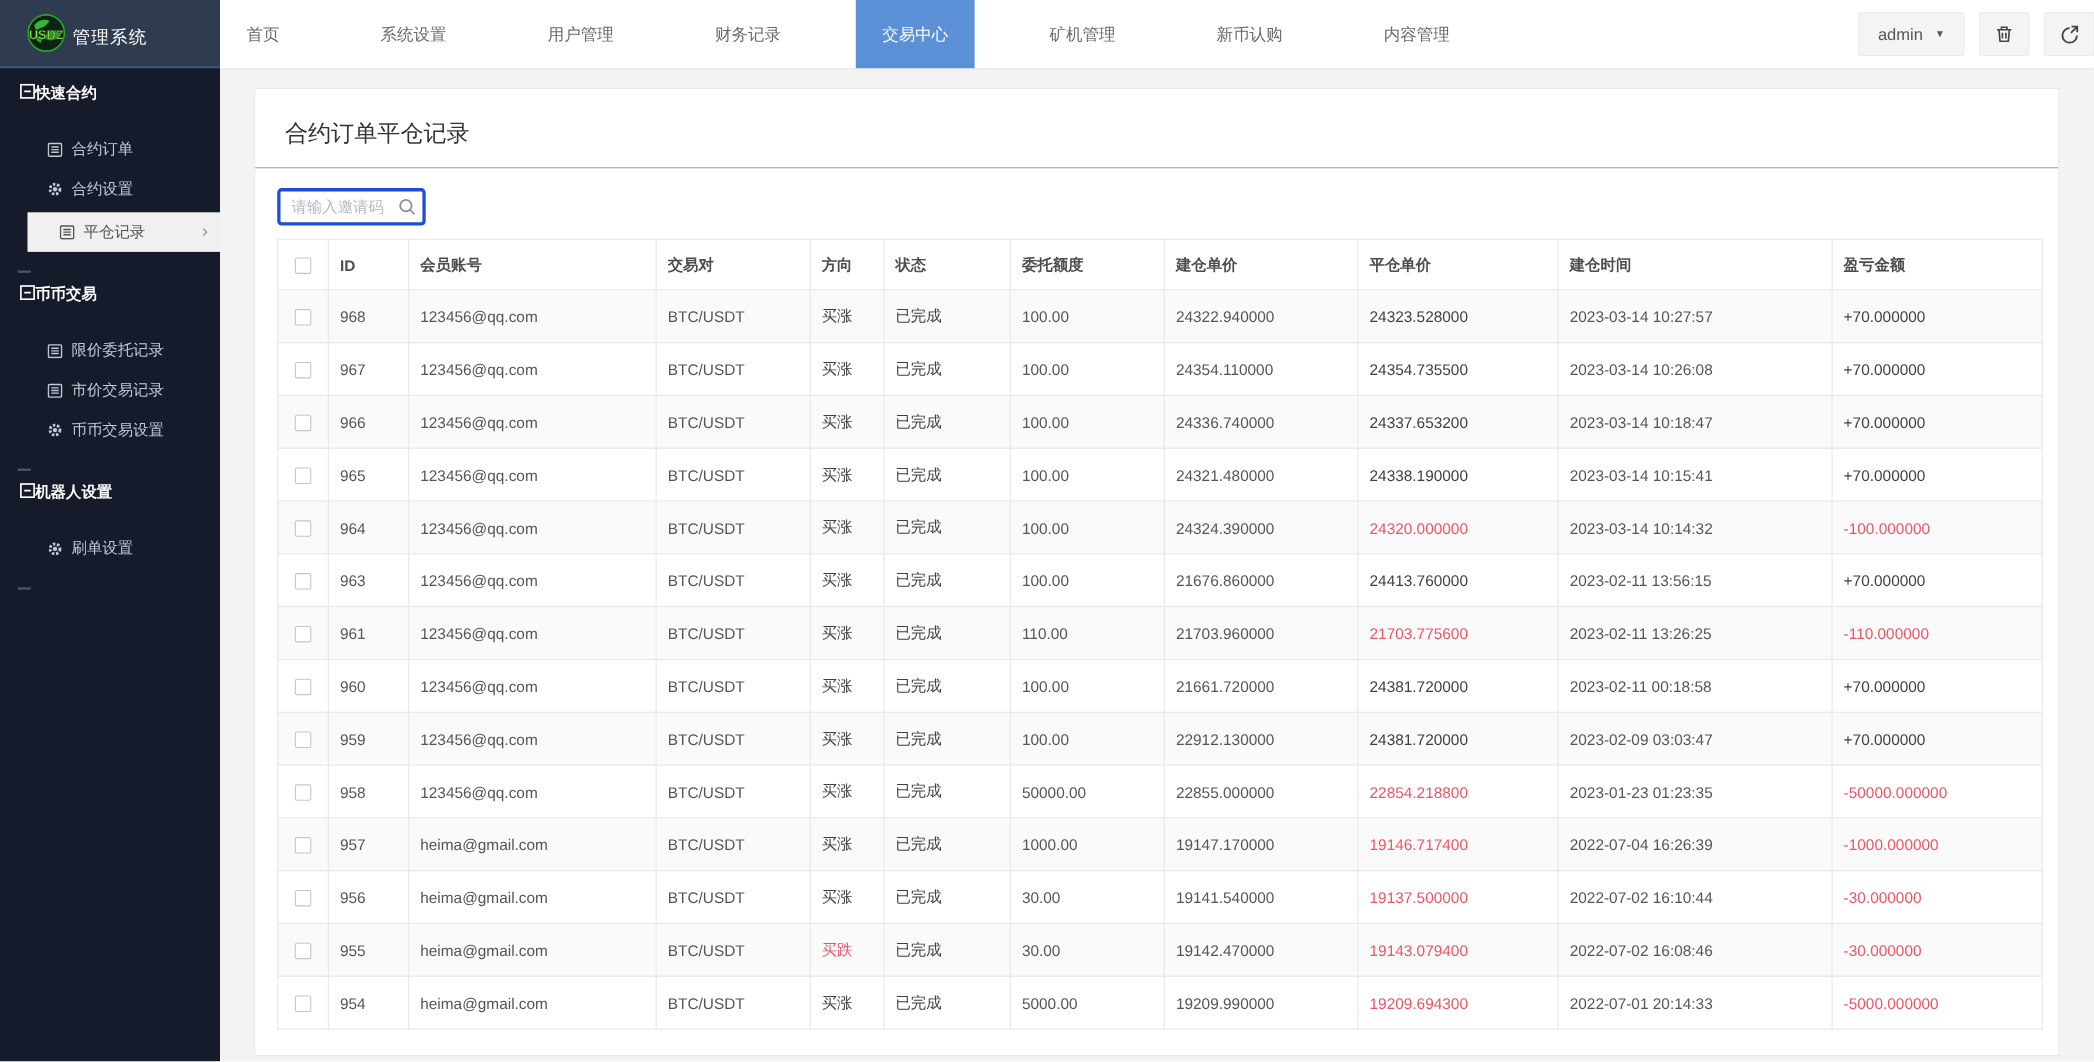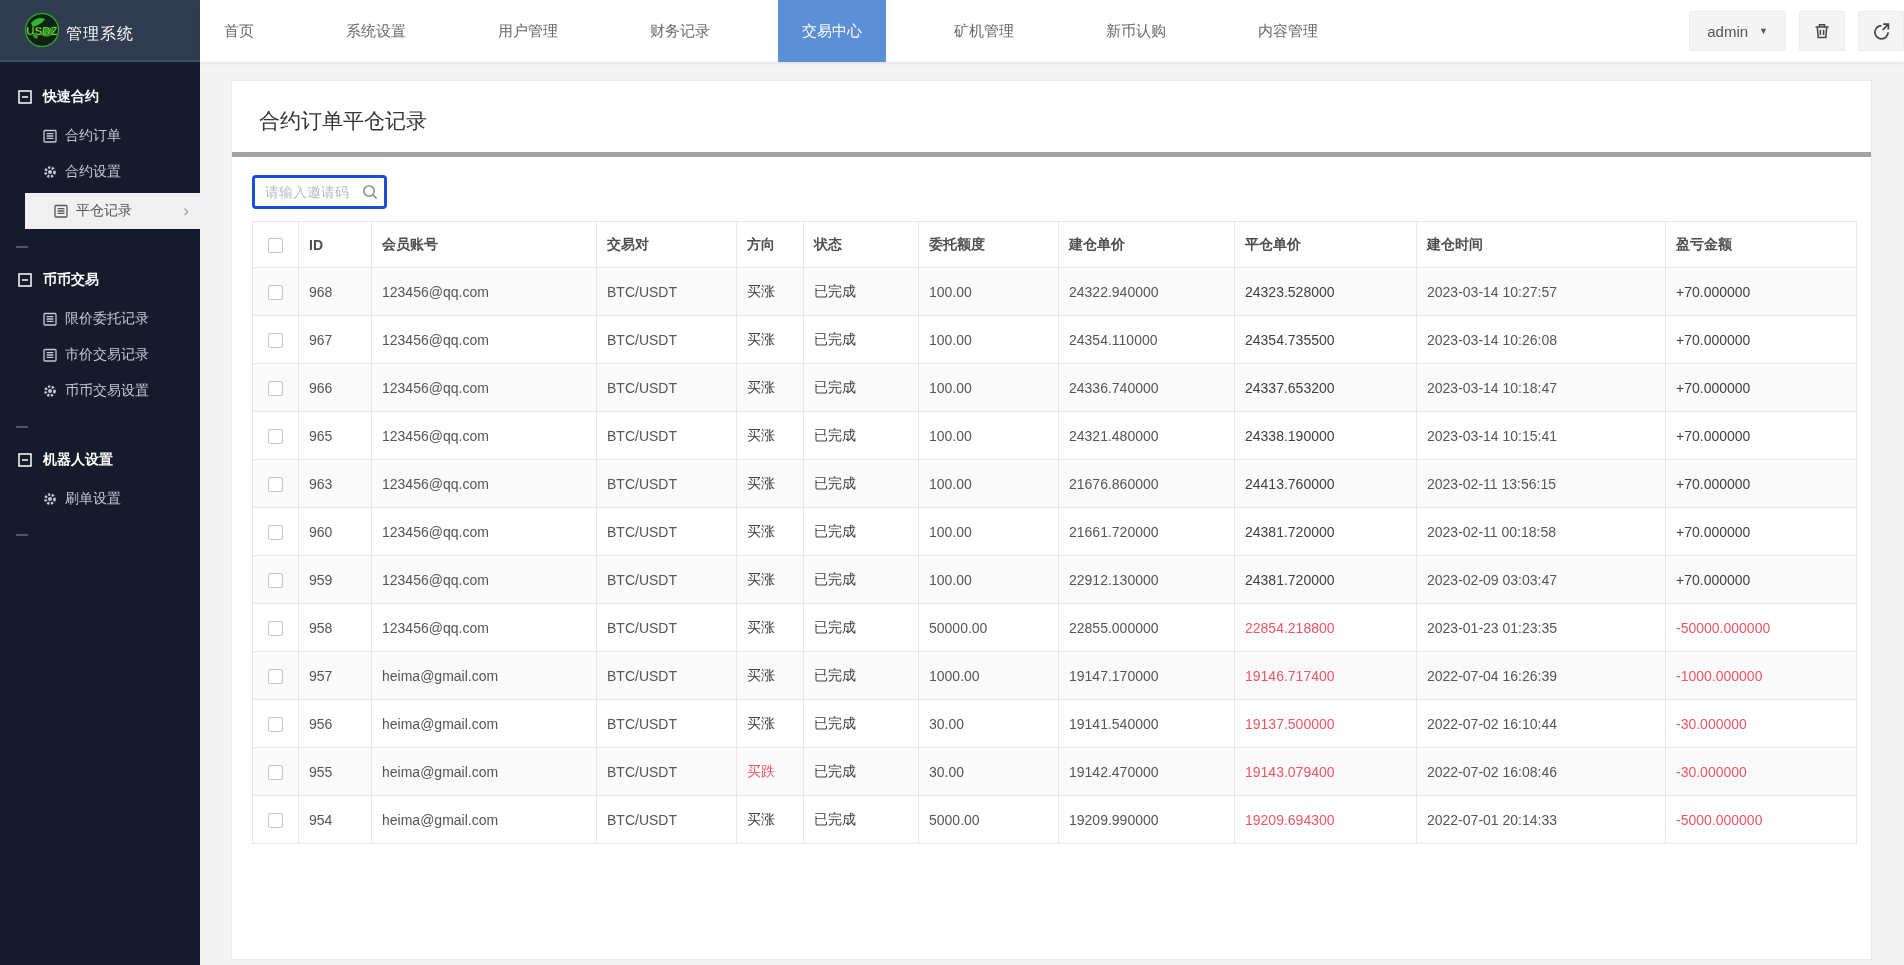--- a/index.html
+++ b/index.html
@@ -6,21 +6,21 @@
   html,body { margin:0; padding:0; width:1904px; height:965px; overflow:hidden;
     font-family:"Liberation Sans","DejaVu Sans",sans-serif; }
   .app { display:flex; width:100%; height:100%; background:#f3f3f4; }
 
   
   .sidebar { width:200px; flex-shrink:0; background:#151b2b; display:flex; flex-direction:column; }
   .logo { height:62px; background:#2f3b4e; border-bottom:2px solid #3d506f;
     display:flex; align-items:center; padding-left:22px; gap:4px; }
   .logo-text { color:#fff; font-size:16px; letter-spacing:1px; margin-top:8px; }
   .side-nav { padding-top:14px; }
-  .section-title { display:flex; align-items:center; gap:11px; padding-left:18px; height:42px;
+  .section-title { display:flex; gap:0; padding-left:18px; height:42px;
     color:#ffffff; font-size:14px; font-weight:bold; cursor:pointer; }
   .section-title svg { display:block; }
   .side-item { display:flex; align-items:center; gap:8px; padding-left:43px; height:36px;
     color:#c3c9d4; font-size:14px; cursor:pointer; position:relative; }
   .side-item .i-icon { display:flex; color:#c3c9d4; }
   .side-item.active { background:#f0f0f0; color:#555; margin:3px 0 3px 25px; padding-left:29px; }
   .side-item.active .i-icon { color:#555; }
   .side-item .arrow { position:absolute; right:11px; top:50%; transform:translateY(-52%);
     color:#999; font-size:17px; }
   .dash { width:12px; height:2px; background:#4d5668; margin:17px 0 11px 16px; }
@@ -36,21 +36,21 @@
   .nav-right { margin-left:auto; display:flex; align-items:center; gap:13px; }
   .btn { height:40px; background:#f4f4f4; border:1px solid #ececec; border-radius:2px;
     color:#555; font-size:15px; display:flex; align-items:center; cursor:pointer; }
   .user-btn { padding:0 17px; gap:11px; }
   .caret { font-size:9px; color:#555; }
   .icon-btn { width:46px; justify-content:center; color:#444; }
 
   
   .content { flex:1; background:#f3f3f4; padding:18px 32px 0 31px; overflow:hidden; }
   .card { background:#fff; border:1px solid #e7eaec; width:1641px; min-height:880px; }
-  .card-title { font-size:21px; color:#333; padding:26px 30px 17px 27px; border-bottom:5px solid #a3a3a3; }
+  .card-title { font-size:21px; color:#333; padding:26px 30px 17px 27px; border-bottom:1px solid #a3a3a3; }
   .card-body { padding:18px 20px; }
   .search-wrap { position:relative; width:135px; margin-bottom:12px; }
   .search-wrap input { width:100%; height:34px; border:3px solid #1d4ed8; border-radius:4px;
     padding:0 30px 0 10px; font-size:14px; color:#555; outline:none;
     font-family:"Liberation Sans","DejaVu Sans",sans-serif; }
   .search-wrap input::placeholder { color:#b6bac2; }
   .search-icon { position:absolute; right:8px; top:8px; cursor:pointer; }
 
   table { border-collapse:collapse; table-layout:fixed; width:1604px; font-size:14px; color:#555; }
   th,td { border:1px solid #e7e7e7; padding:0 10px; text-align:left;
@@ -305,30 +305,56 @@
                   <td class="c-green">买涨</td>
                   <td class="c-green">已完成</td>
                   <td>100.00</td>
                   <td>24321.480000</td>
                   <td class="c-green">24338.190000</td>
                   <td>2023-03-14 10:15:41</td>
                   <td class="c-green">+70.000000</td>
                 </tr>
                 <tr>
                   <td class="cell-check"><input type="checkbox" class="cb" style=""></td>
+                  <td>964</td>
+                  <td>123456@qq.com</td>
+                  <td>BTC/USDT</td>
+                  <td class="c-green">买涨</td>
+                  <td class="c-green">已完成</td>
+                  <td>100.00</td>
+                  <td>24324.390000</td>
+                  <td class="c-red">24320.000000</td>
+                  <td>2023-03-14 10:14:32</td>
+                  <td class="c-red">-100.000000</td>
+                </tr>
+                <tr>
+                  <td class="cell-check"><input type="checkbox" class="cb" style=""></td>
                   <td>963</td>
                   <td>123456@qq.com</td>
                   <td>BTC/USDT</td>
                   <td class="c-green">买涨</td>
                   <td class="c-green">已完成</td>
                   <td>100.00</td>
                   <td>21676.860000</td>
                   <td class="c-green">24413.760000</td>
                   <td>2023-02-11 13:56:15</td>
                   <td class="c-green">+70.000000</td>
+                </tr>
+                <tr>
+                  <td class="cell-check"><input type="checkbox" class="cb" style=""></td>
+                  <td>961</td>
+                  <td>123456@qq.com</td>
+                  <td>BTC/USDT</td>
+                  <td class="c-green">买涨</td>
+                  <td class="c-green">已完成</td>
+                  <td>110.00</td>
+                  <td>21703.960000</td>
+                  <td class="c-red">21703.775600</td>
+                  <td>2023-02-11 13:26:25</td>
+                  <td class="c-red">-110.000000</td>
                 </tr>
                 <tr>
                   <td class="cell-check"><input type="checkbox" class="cb" style=""></td>
                   <td>960</td>
                   <td>123456@qq.com</td>
                   <td>BTC/USDT</td>
                   <td class="c-green">买涨</td>
                   <td class="c-green">已完成</td>
                   <td>100.00</td>
                   <td>21661.720000</td>

